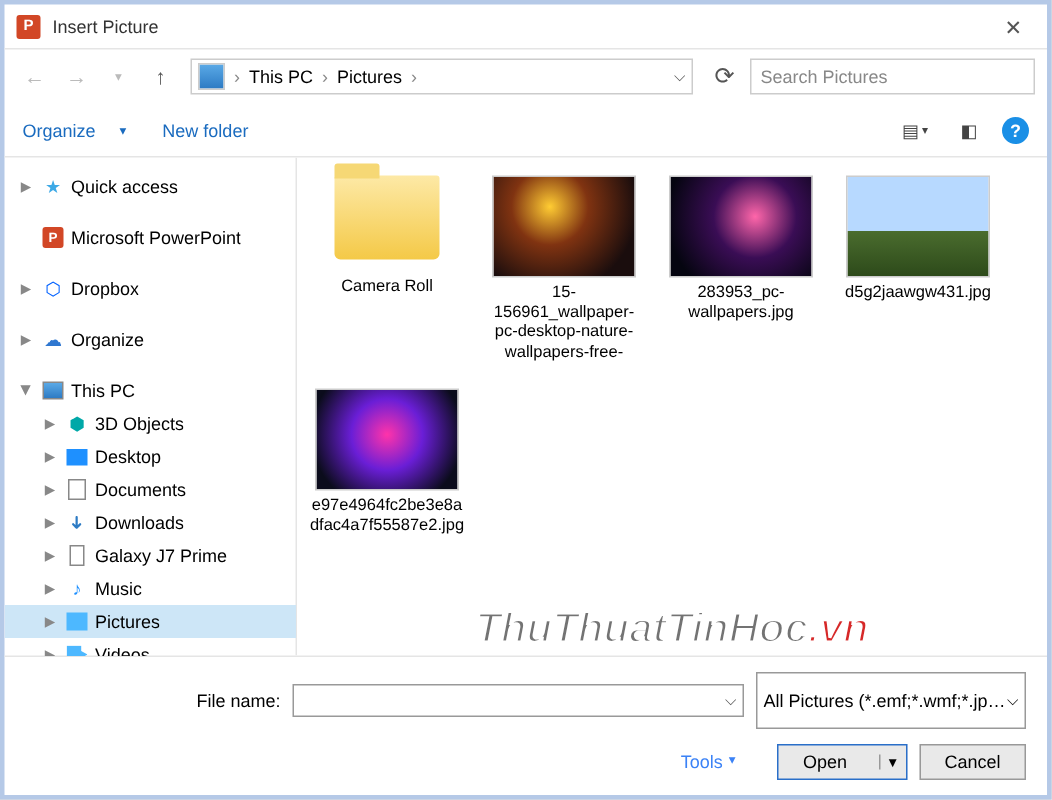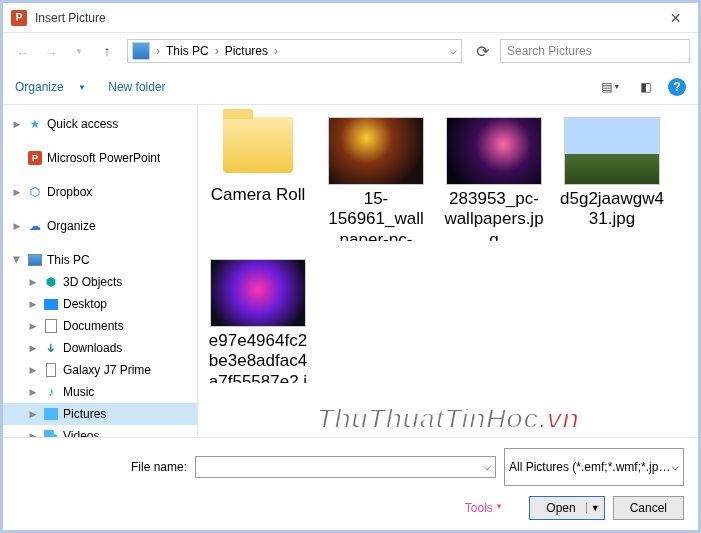--- a/index.html
+++ b/index.html
@@ -26,39 +26,39 @@
   .help-icon { width: 18px; height: 18px; border-radius: 50%; background: #1a8fe6; color: #fff; display: flex; align-items: center; justify-content: center; font-size: 12px; font-weight: bold; }
   .body-area { flex: 1; display: flex; overflow: hidden; }
   .tree { width: 195px; border-right: 1px solid #e5e5e5; padding: 8px 0; font-size: 12px; overflow-y: auto; }
   .tree-item { display: flex; align-items: center; height: 22px; padding-left: 8px; gap: 4px; cursor: pointer; }
   .tree-item.selected { background: #cde6f7; }
   .tree-expand { width: 12px; color: #888; font-size: 9px; display: inline-flex; justify-content: center; }
   .tree-icon { width: 16px; height: 16px; display: inline-flex; align-items: center; justify-content: center; }
   .tree-label { white-space: nowrap; overflow: hidden; text-overflow: ellipsis; }
   .tree-spacer { height: 12px; }
   .content { flex: 1; padding: 12px 8px; display: flex; flex-wrap: wrap; align-content: flex-start; gap: 18px 14px; overflow-y: auto; position: relative; }
-  .file-item { width: 104px; display: flex; flex-direction: column; align-items: center; text-align: center; font-size: 17px; cursor: pointer; }
+  .file-item { width: 104px; display: flex; flex-direction: column; align-items: center; text-align: center; font-size: 11px; cursor: pointer; }
   .thumb { width: 96px; height: 68px; background: #222; border: 1px solid #ccc; display: flex; align-items: center; justify-content: center; overflow: hidden; }
   .folder-thumb { width: 70px; height: 56px; background: linear-gradient(#fde9a6, #f4c947); border-radius: 2px 2px 4px 4px; position: relative; margin-bottom: 8px;}
   .folder-thumb::before { content: ""; position: absolute; top: -8px; left: 0; width: 30px; height: 10px; background: #f6d875; border-radius: 2px 2px 0 0;}
   .file-name { margin-top: 4px; word-break: break-word; line-height: 1.2; max-height: 52px; overflow: hidden; }
   .watermark { position: absolute; bottom: 2px; left: 50%; transform: translateX(-50%); font-size: 28px; font-weight: 800; font-style: italic; -webkit-text-stroke: 2px #fff; pointer-events: none; white-space: nowrap; }
   .wm-blue { color: #737373; }
   .wm-red { color: #d62828; }
   .footer { border-top: 1px solid #e5e5e5; padding: 10px 14px; display: flex; flex-direction: column; gap: 10px; font-size: 12px; }
   .fn-row { display: flex; align-items: center; gap: 8px; }
   .fn-label { width: 170px; text-align: right; }
   .fn-input { flex: 1; height: 22px; border: 1px solid #999; padding: 0 4px; display: flex; align-items: center; justify-content: flex-end; color: #555; }
   .ft-select { width: 180px; height: 38px; border: 1px solid #999; padding: 0 4px; display: flex; align-items: center; justify-content: space-between; white-space: nowrap; overflow: hidden; }
   .btn-row { display: flex; justify-content: flex-end; align-items: center; gap: 8px; }
   .btn { height: 24px; padding: 0 16px; border: 1px solid #999; background: #e9e9e9; display: flex; align-items: center; justify-content: center; cursor: pointer; font-size: 12px; }
-  .btn.primary { border: 1px solid #2a6fc9; }
+  .btn.primary { border: 1px solid #2a6fc9; gap: 11px; }
   .btn.split { padding-right: 4px; }
   .btn.split .split-dd { border-left: 1px solid #999; margin-left: 10px; padding-left: 4px; font-size: 9px; }
-  .tools-lnk { color: #ec4899; display: flex; gap: 4px; margin-right: 20px; }
+  .tools-lnk { color: #3b82f6; display: flex; gap: 4px; margin-right: 20px; }
   
   .t0{background:radial-gradient(circle at 40% 30%, #ffcc33 0%, #803311 35%, #1a0d0d 80%);}
   .t1{background:radial-gradient(circle at 30% 40%, #1e6cff 0%, #052049 50%, #01050e 90%);}
   .t2{background:radial-gradient(circle at 60% 40%, #ff66aa 0%, #3a0d55 40%, #050510 85%);}
   .t3{background:linear-gradient(135deg,#7b2cff,#1e90ff,#00e5ff);}
   .t4{background:linear-gradient(#b7d9ff 0%, #b7d9ff 55%, #4a6c2e 55%, #2d4a1a 100%);}
   .t5{background:radial-gradient(circle at 50% 45%, #ff33aa 0%, #6a1ed6 40%, #0b0c1c 85%);}
   .t6{background:radial-gradient(circle at 35% 50%, #ff9933 0%, #5a2a10 40%, #120a0a 85%);}
   
   .ic-star{color:#3da9e6;}

